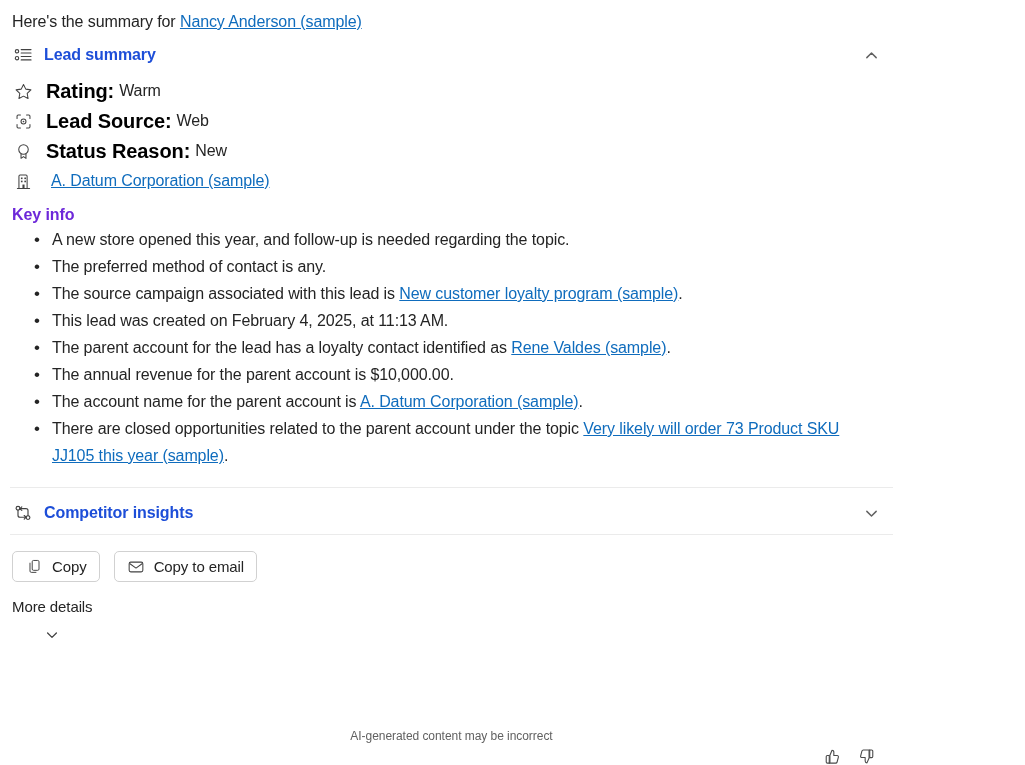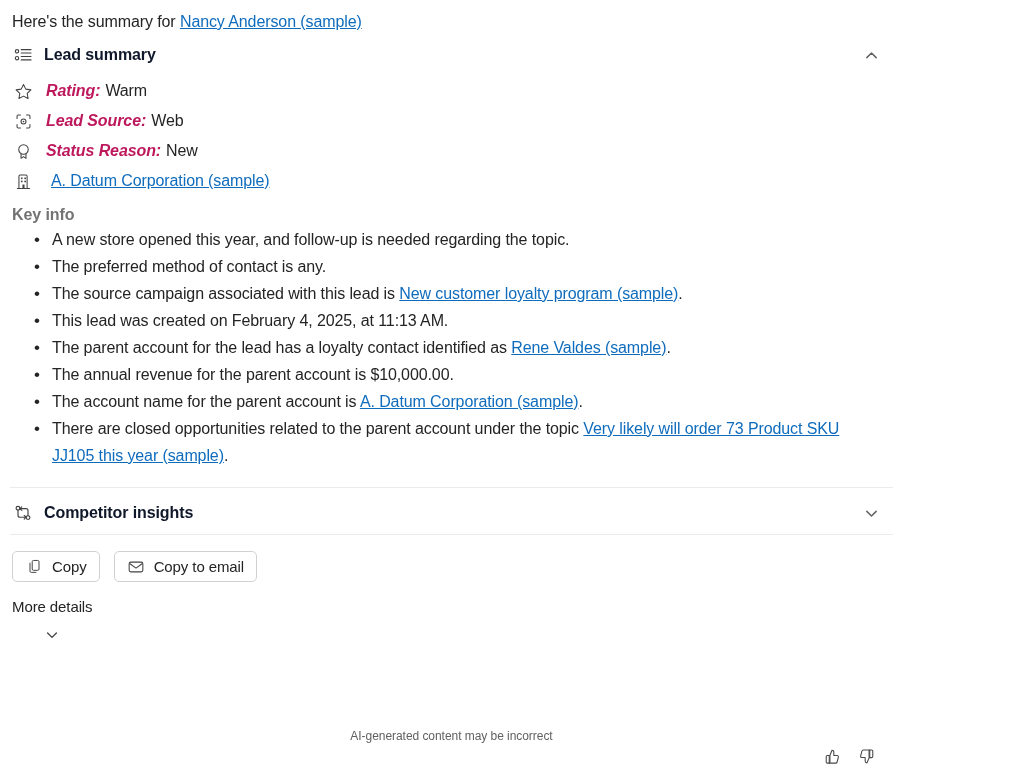--- a/index.html
+++ b/index.html
@@ -54,21 +54,21 @@
     flex: 0 0 22px;
     display: flex;
     align-items: center;
     justify-content: center;
     color: #424242;
     margin-right: 10px;
   }
   .section-header .sec-title {
     font-size: 16px;
     font-weight: bold;
-    color: #0f172a;
+    color: #1d4ed8;
     letter-spacing: -0.1px;
   }
   .section-header .chev {
     margin-left: auto;
     width: 28px;
     height: 28px;
     display: flex;
     align-items: center;
     justify-content: center;
     color: #616161;
@@ -89,42 +89,41 @@
     height: 22px;
     flex: 0 0 22px;
     display: flex;
     align-items: center;
     justify-content: center;
     color: #424242;
     margin-right: 12px;
   }
   .field-row .f-label {
     font-weight: bold;
-    font-size: 16px;
-    color: #be185d;
-    letter-spacing: -0.1px;
-    font-style: italic;
+    font-size: 20px;
+    color: #000000;
+    letter-spacing: -0.1px;
   }
   .field-row .f-value {
     font-size: 16px;
     color: #242424;
     margin-left: 5px;
     letter-spacing: -0.1px;
   }
   .field-row .f-value.as-link {
     color: #0f6cbd;
     text-decoration: underline;
     cursor: pointer;
   }
 
   
   .key-info-title {
     font-weight: bold;
     font-size: 16px;
-    color: #737373;
+    color: #6d28d9;
     padding: 10px 12px 0 12px;
     letter-spacing: -0.1px;
   }
   ul.key-list {
     margin: 2px 0 0 0;
     padding: 0 25px 0 52px;
     list-style: none;
   }
   ul.key-list li {
     position: relative;

